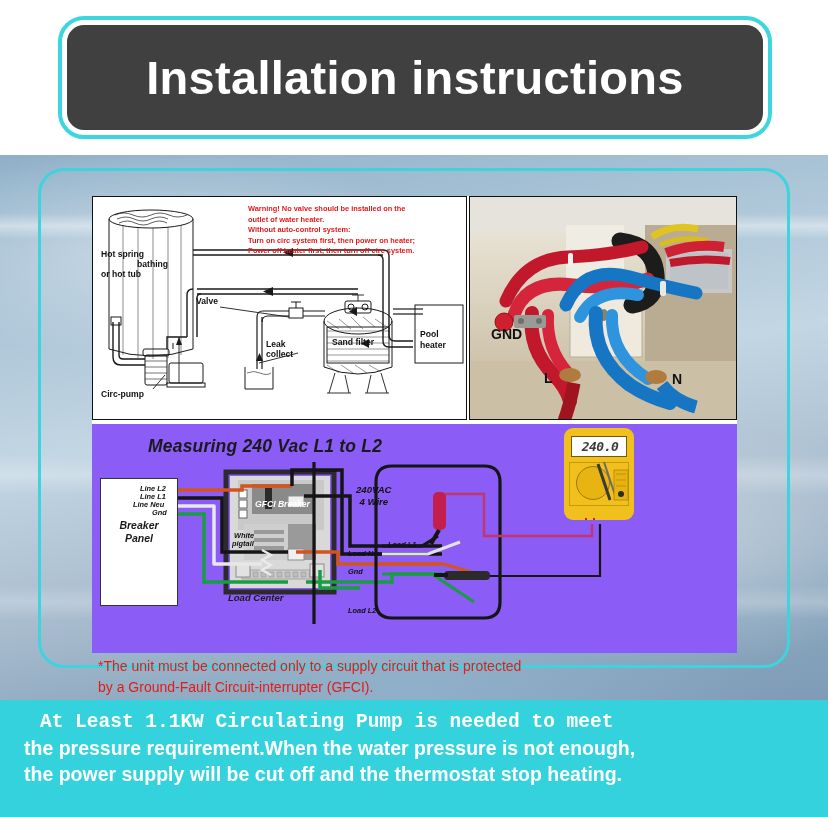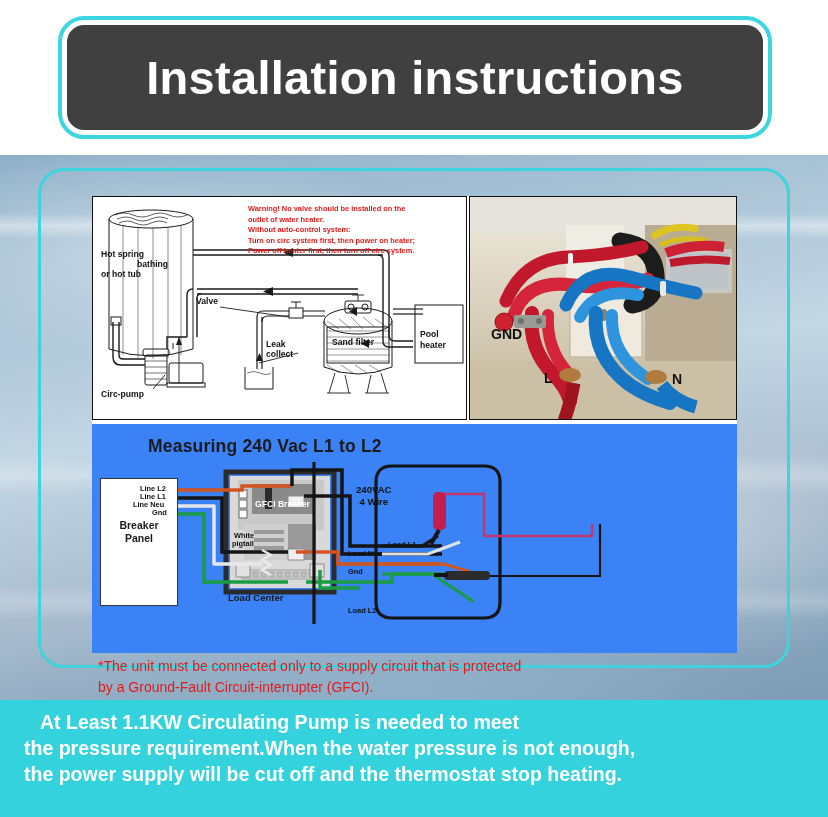--- a/index.html
+++ b/index.html
@@ -76,21 +76,21 @@
 
   
   .plab { position:absolute; font-size:8.6px; font-weight:bold; color:#111;
           line-height:10.5px; font-family:"Liberation Sans", sans-serif; }
 
   
   .phlab { position:absolute; font-size:14px; font-weight:bold; color:#111;
            font-family:"Liberation Sans", sans-serif; }
 
   
-  .lower-row { position:absolute; left:0; top:228px; width:645px; height:229px; background:#3b82f6; }
+  .lower-row { position:absolute; left:0; top:228px; width:645px; height:229px; background:#8b5cf6;font-style:italic; }
   .meas-title { position:absolute; left:56px; top:12px; font-size:17.5px; font-weight:bold;
                 color:#1a1a1a; letter-spacing:0.2px; white-space:nowrap;
                 font-family:"Liberation Sans", sans-serif; }
   .bpanel { position:absolute; left:8px; top:54px; width:78px; height:128px;
             border:1px solid #333; background:#fff; }
   .bpanel-label { position:absolute; left:12px; top:95px; width:70px; text-align:center;
                   font-size:10.5px; font-weight:bold; color:#1a1a1a; line-height:13px; }
   .wlab { position:absolute; font-size:7.4px; font-weight:bold; color:#111;
           white-space:nowrap; font-family:"Liberation Sans", sans-serif; }
   .load-center-lab { position:absolute; left:136px; top:168px; font-size:9.5px;
@@ -124,21 +124,21 @@
   .footer-zone {
     position:absolute; left:0; top:700px; width:828px; height:117px;
     background:#33d2dd;
     padding-top:9px;
   }
   .footer-line {
     color:#ffffff; font-size:19.5px; font-weight:bold; line-height:26px;
     padding-left:24px; white-space:nowrap;
     font-family:"Liberation Sans", sans-serif;
   }
-  .footer-line.first { padding-left:40px; }
+  .footer-line.first { padding-left:40px;font-family:Liberation Mono, monospace; }
 
   svg { display:block; }
 </style>
 </head>
 <body>
 
 <div class="page">
 
   <div class="header-zone">
     <div class="title-box">
@@ -421,20 +421,35 @@
         <div class="vac-lab">
           <span>240VAC</span><br>
           <span>4 Wire</span>
         </div>
 
         <div class="wlab" style="left:256px; top:116px;padding-left:40px;">Load L1</div>
         <div class="wlab" style="left:256px; top:125px;">Load Neu</div>
         <div class="wlab" style="left:256px; top:134px;margin-top:48px;">Load L2</div>
         <div class="wlab" style="left:256px; top:143px;">Gnd</div>
 
+        <div class="meter">
+          <div class="meter-screen">
+            <div class="meter-digits">240.0</div>
+          </div>
+          <div class="meter-face"></div>
+          <div class="meter-dial"></div>
+          <svg width="70" height="92" style="position:absolute;left:0;top:0;">
+            <path d="M34 36 L46 72" stroke="#3a3a3a" stroke-width="3" fill="none"></path>
+            <path d="M40 34 L52 70" stroke="#6b6b6b" stroke-width="2" fill="none"></path>
+            <rect x="50" y="42" width="14" height="30" fill="#e6b310" stroke="#a87f0c" stroke-width="0.7"></rect>
+            <path d="M52 46 L62 46 M52 52 L62 52 M52 58 L62 58" stroke="#a87f0c" stroke-width="0.6"></path>
+            <circle cx="57" cy="66" r="3" fill="#2b2b2b"></circle>
+            <path d="M22 90 L22 96 M30 90 L30 96" stroke="#c31f4e" stroke-width="2"></path>
+          </svg>
+        </div>
       </div>
     </div>
 
     <div class="gfci-note">
       <span>*The unit must be connected only to a supply circuit that is protected</span>
       <span>by a Ground-Fault Circuit-interrupter (GFCI).</span>
     </div>
   </div>
 
   <div class="footer-zone">

